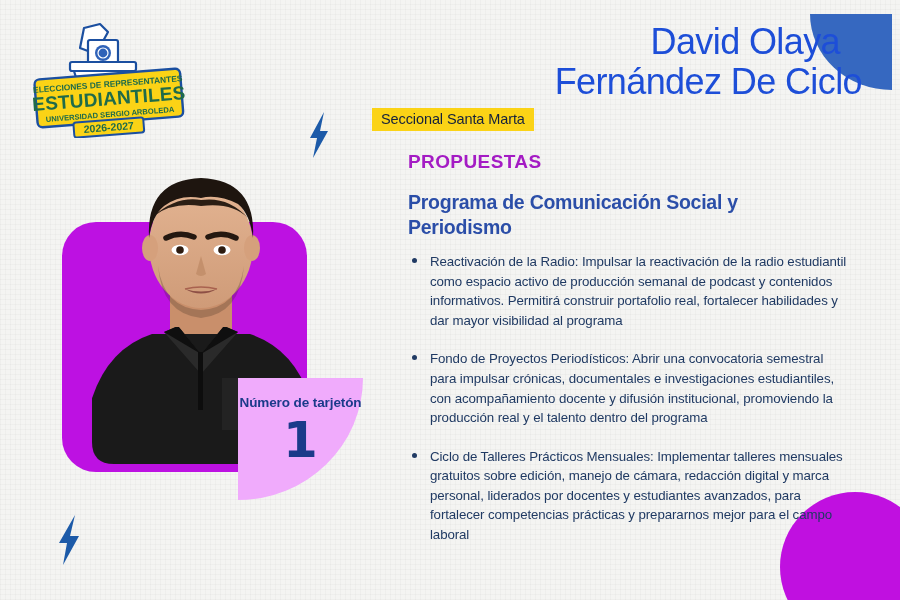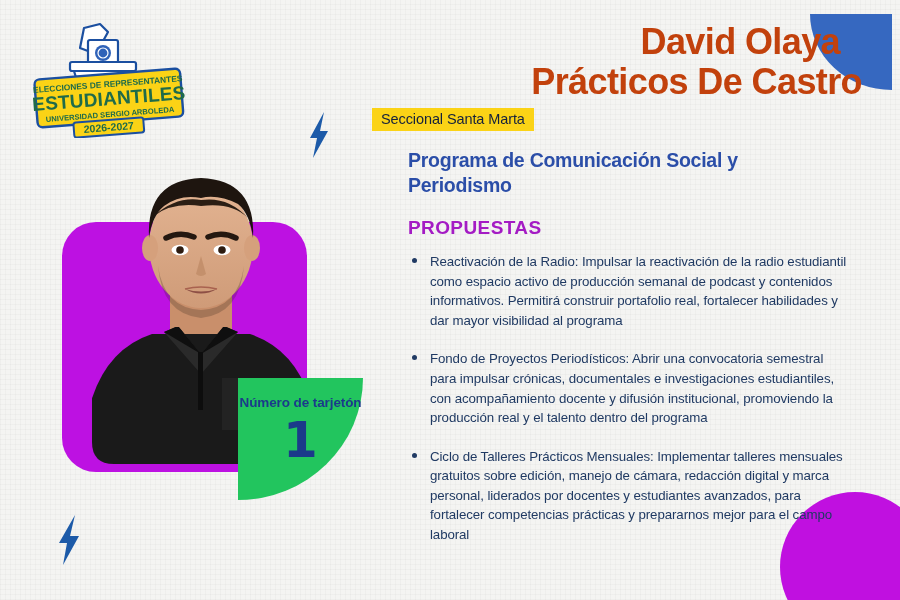--- a/index.html
+++ b/index.html
@@ -81,21 +81,21 @@
     z-index:5;
   }
   
   .photo-wrap svg { display:block; }
 
   
   #ballot-number {
     position:absolute;
     left:238px; top:378px;
     width:125px; height:122px;
-    background:#22c55e;
+    background:#f0abfc;
     border-radius:0 0 100% 0;
     z-index:6;
     display:flex;
     flex-direction:column;
     align-items:center;
     padding-top:17px;
   }
   #ballot-number .bn-label {
     color:#1b3a8a;
     font-size:13.5px;
@@ -115,22 +115,22 @@
 
   
   #content {
     position:absolute;
     left:372px; top:22px;
     width:500px;
     z-index:5;
   }
 
   #title {
-    color:#c2410c;
-    font-weight:bold;
+    color:#1d4ed8;
+    font-weight:normal;
     font-size:36px;
     line-height:1.1;
     letter-spacing:-0.6px;
     text-align:right;
     padding-right:10px;
   }
   #title .t-line { display:block; white-space:nowrap; }
   #title .t-line-1 { padding-right:22px; }
 
   #seccional-row {
@@ -293,30 +293,30 @@
 
   <div id="ballot-number">
     <div class="bn-label">Número de tarjetón</div>
     <div class="bn-digit">1</div>
   </div>
 
   <div id="content">
 
     <div id="title">
       <span class="t-line t-line-1">David Olaya</span>
-      <span class="t-line t-line-2">Prácticos De Castro</span>
+      <span class="t-line t-line-2">Fernández De Ciclo</span>
     </div>
 
     <div id="seccional-row">
       <span id="seccional">Seccional Santa Marta</span>
     </div>
 
+    <div id="propuestas-head">PROPUESTAS</div>
+
     <div id="program">Programa de Comunicación Social y Periodismo</div>
-
-    <div id="propuestas-head">PROPUESTAS</div>
 
     <ul id="proposals">
       <li>
         <span class="bullet"></span>
         <span>Reactivación de la Radio: Impulsar la reactivación de la radio estudiantil como espacio activo de producción semanal de podcast y contenidos informativos. Permitirá construir portafolio real, fortalecer habilidades y dar mayor visibilidad al programa</span>
       </li>
       <li>
         <span class="bullet"></span>
         <span>Fondo de Proyectos Periodísticos: Abrir una convocatoria semestral para impulsar crónicas, documentales e investigaciones estudiantiles, con acompañamiento docente y difusión institucional, promoviendo la producción real y el talento dentro del programa</span>
       </li>

